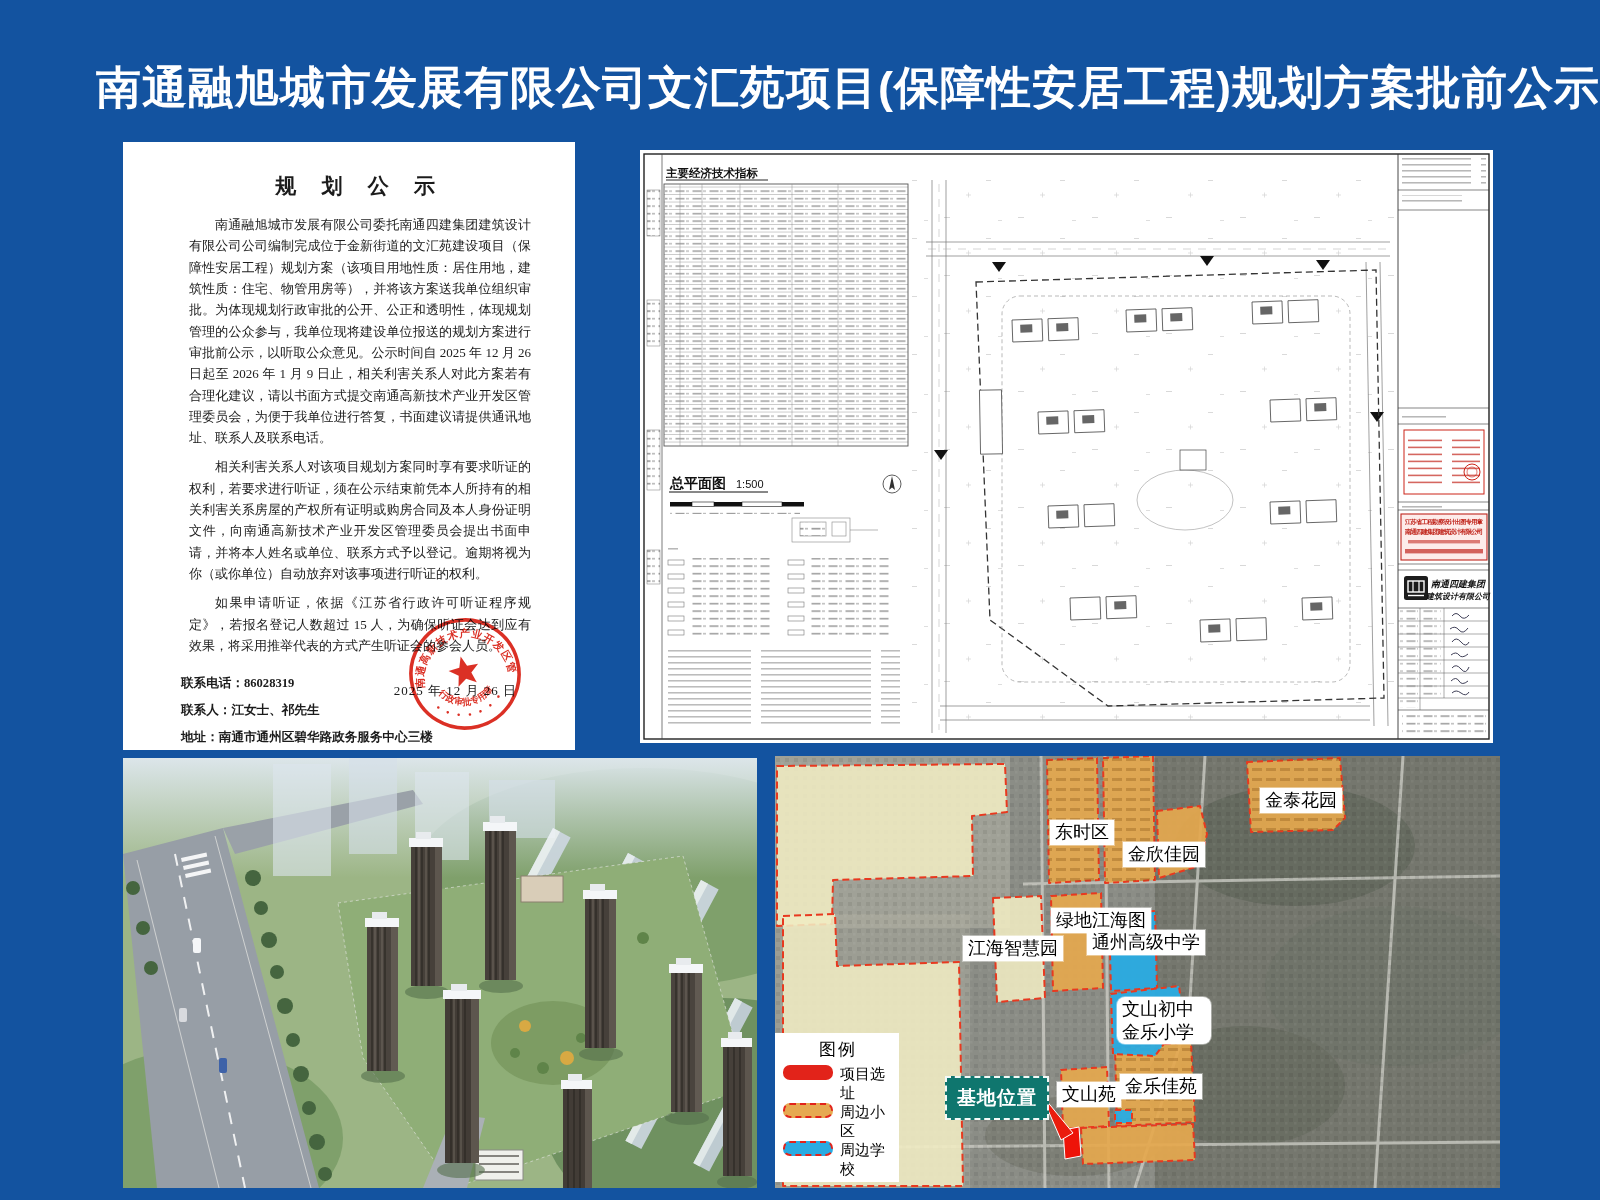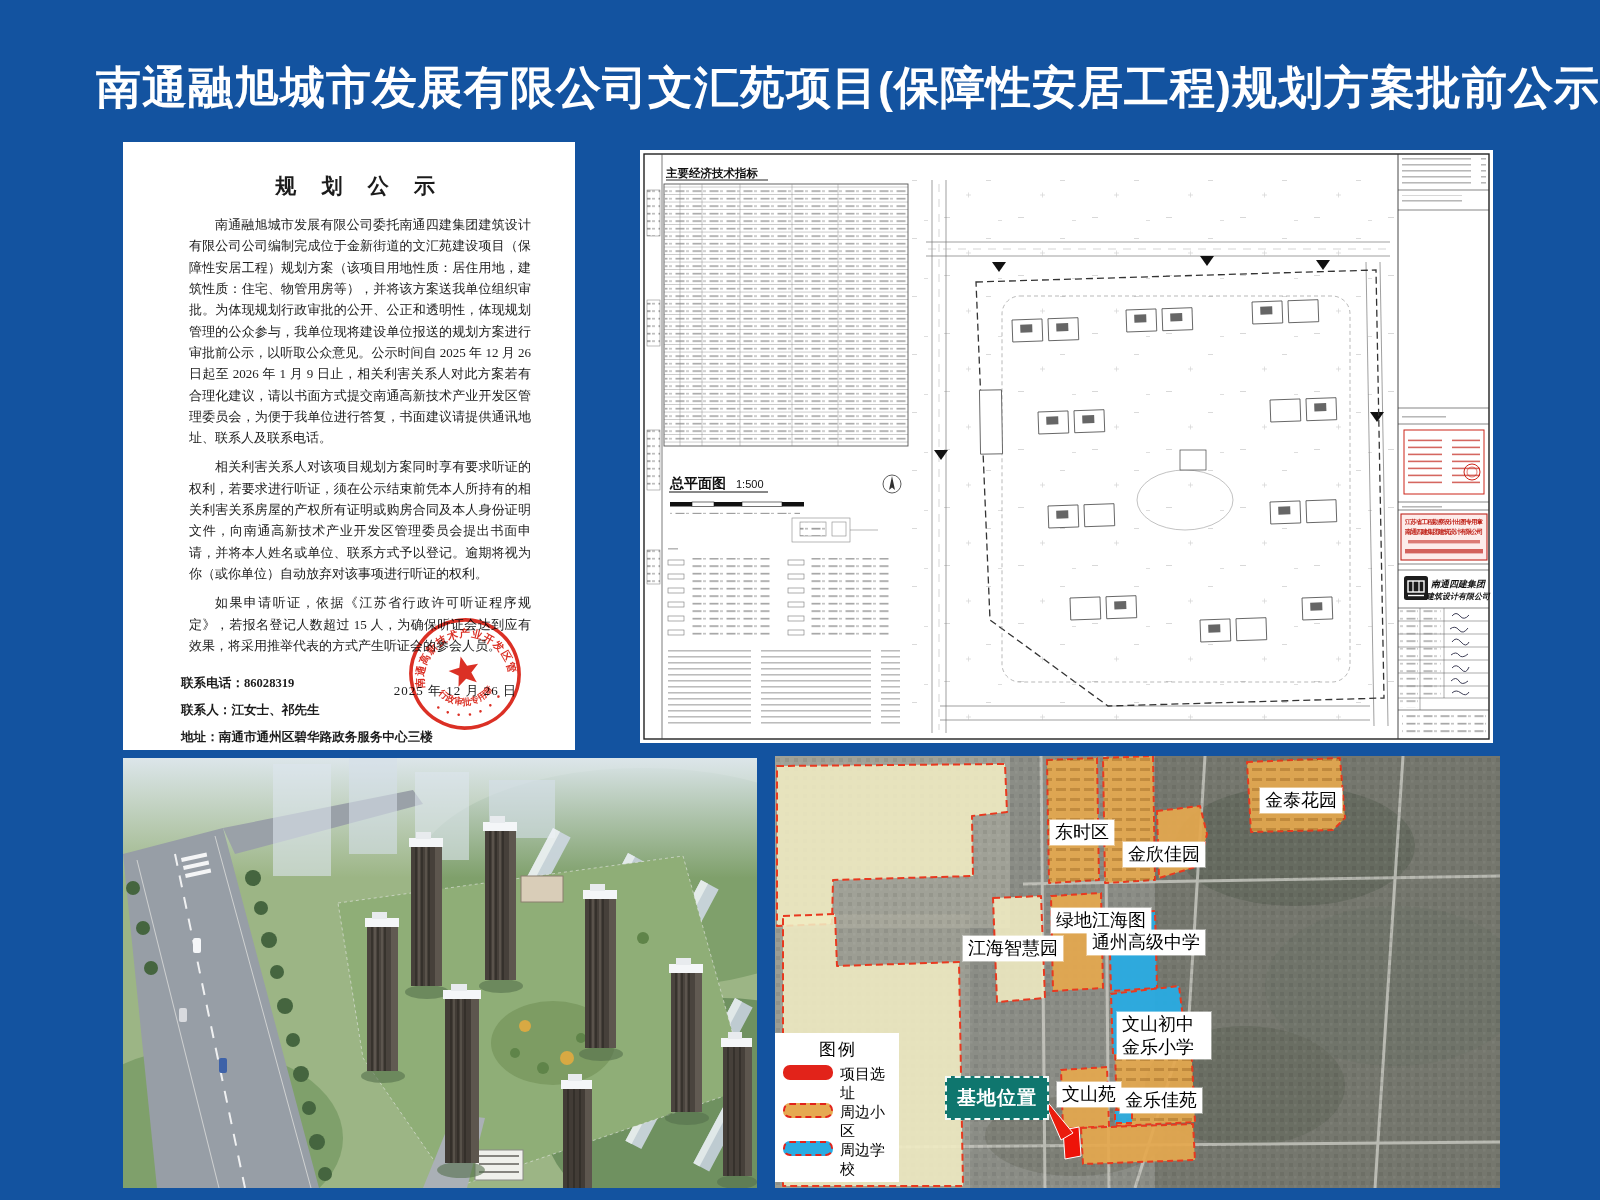--- a/index.html
+++ b/index.html
@@ -574,26 +574,26 @@
 
       <polygon points="266,338 298,377 286,384" fill="#ea1c0d" stroke="#ffffff" stroke-width="1"></polygon>
     </svg>
 
     <div class="map-label" style="left:275px;top:64px;">东时区</div>
     <div class="map-label" style="left:348px;top:86px;">金欣佳园</div>
     <div class="map-label" style="left:485px;top:32px;">金泰花园</div>
     <div class="map-label" style="left:276px;top:152px;">绿地江海图</div>
     <div class="map-label" style="left:312px;top:174px;">通州高级中学</div>
     <div class="map-label" style="left:188px;top:180px;">江海智慧园</div>
-    <div class="map-label two-line" style="left:342px;top:256px;">
+    <div class="map-label two-line" style="left:342px;top:241px;border-radius:8px;">
       <div>文山初中</div>
       <div>金乐小学</div>
     </div>
     <div class="map-label" style="left:282px;top:326px;">文山苑</div>
-    <div class="map-label" style="left:345px;top:332px;">金乐佳苑</div>
+    <div class="map-label" style="left:345px;top:318px;">金乐佳苑</div>
 
     <div class="site-callout">基地位置</div>
 
     <div class="legend">
       <div class="legend-title">图例</div>
       <div class="legend-item">
         <span class="sw sw-red"></span>
         <span class="legend-label">项目选址</span>
       </div>
       <div class="legend-item">

